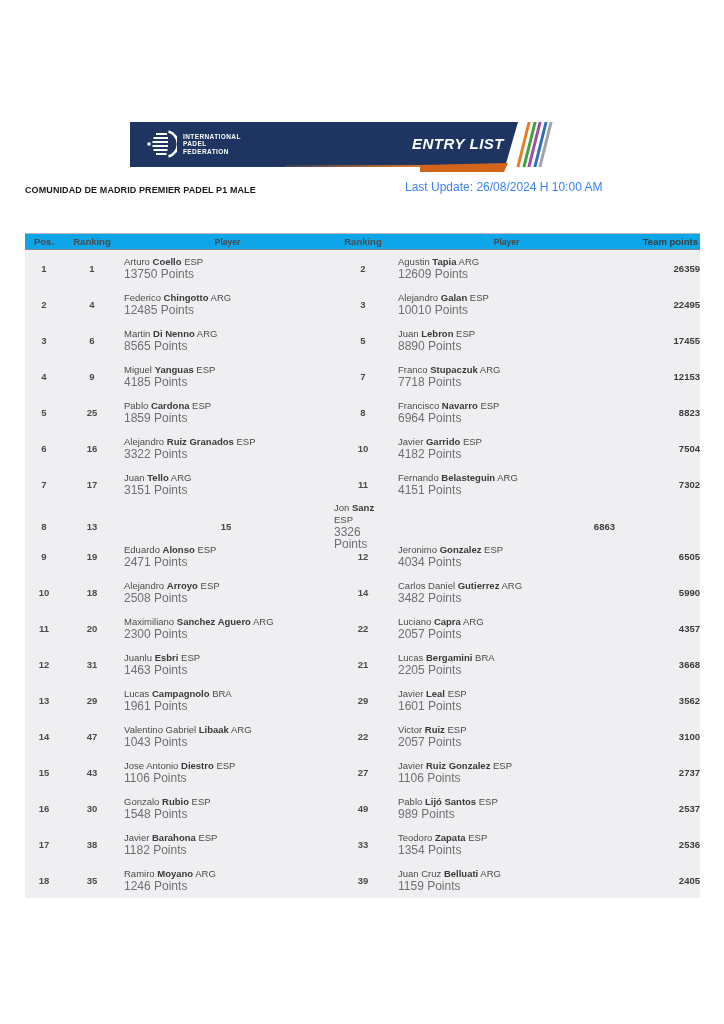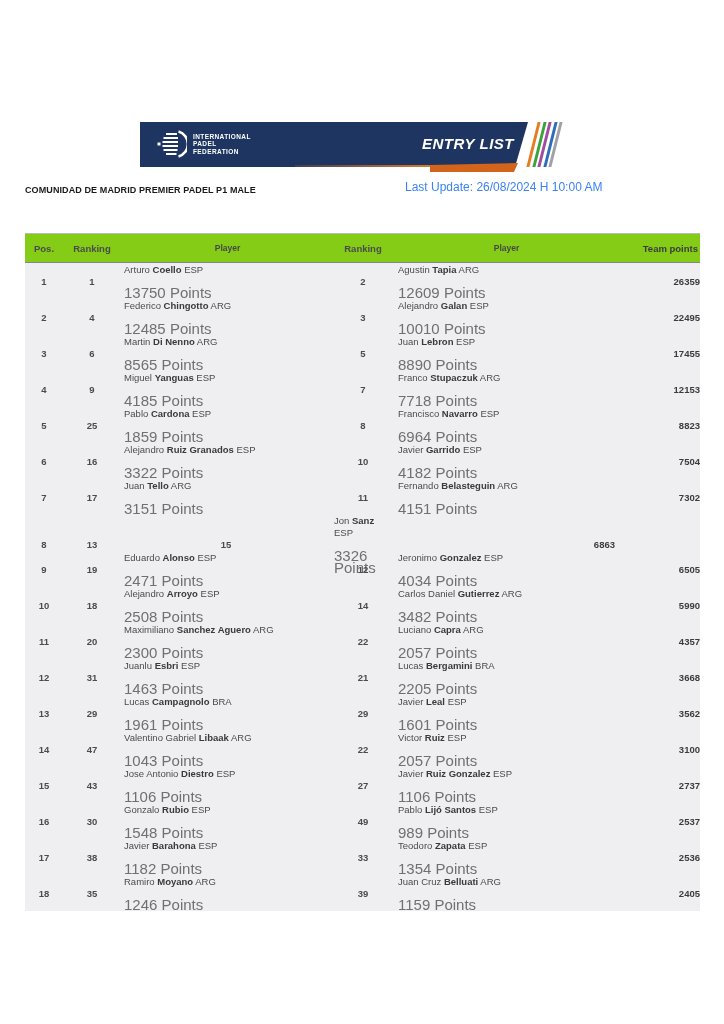--- a/index.html
+++ b/index.html
@@ -7,21 +7,21 @@
   body { font-family: "Liberation Sans", sans-serif; }
   .page {
     position: relative;
     width: 724px;
     height: 1024px;
     background: #ffffff;
     overflow: hidden;
   }
 
   
-  .banner { position: absolute; left: 140px; top: 122px; width: 412px; height: 46px; }
+  .banner { position: absolute; left: 130px; top: 122px; width: 412px; height: 46px; }
   .banner-navy {
     position: absolute; left: 0; top: 0; width: 388px; height: 45px;
     background: #1d3560;
     clip-path: polygon(0 0, 100% 0, calc(100% - 13px) 100%, 0 100%);
   }
   .banner-logo { position: absolute; left: 17px; top: 7px; display: flex; align-items: center; gap: 6px; }
   .logo-icon { width: 30px; height: 30px; }
   .logo-text {
     color: #ffffff; font-size: 6.5px; font-weight: bold; line-height: 7.5px;
     letter-spacing: 0.4px; text-transform: uppercase;
@@ -54,37 +54,37 @@
   }
 
   
   .entry-table { position: absolute; left: 25px; top: 233px; width: 675px; }
   .tbl-row {
     display: grid;
     grid-template-columns: 38px 58px 210px 64px 220px 85px;
     align-items: center;
   }
   .tbl-header {
-    height: 30px;
-    background: #84cc16;
+    height: 17px;
+    background: #0ea5e9;
     border-top: 1px solid #b9b9bd;
     border-bottom: 1px solid #85858a;
     font-size: 8.5px; font-weight: bold; color: #48484a;
   }
   .tbl-header .c-pos, .tbl-header .c-rank { text-align: center; }
   .tbl-header .c-player { text-align: center; }
   .tbl-header .c-team { text-align: right; padding-right: 2px; }
   .tbl-body { background: #efeff1; }
   .tbl-body .tbl-row { height: 36px; }
   .c-pos { text-align: center; font-size: 9.5px; font-weight: bold; color: #4b4b4d; }
   .c-rank { text-align: center; font-size: 9.5px; font-weight: bold; color: #4b4b4d; }
   .c-player { padding-left: 3px; }
   .player-name { font-size: 9.5px; color: #4b4b4d; line-height: 12px; }
   .player-name .lname { font-weight: bold; color: #3a3a3c; }
-  .player-points { font-size: 15px; color: #707073; line-height: 12px; margin-top: 11px; }
+  .player-points { font-size: 12px; color: #707073; line-height: 12px; margin-top: 0; }
   .c-team { text-align: right; font-size: 9.5px; font-weight: bold; color: #3c3c3e; }
 </style>
 </head>
 <body>
 
 <div class="page">
 
   <div class="banner">
     <div class="banner-navy" style="background: rgb(29, 53, 96);"></div>
     <div class="accent-line" style="background: linear-gradient(to right, rgba(232, 124, 36, 0.15), rgb(232, 124, 36));"></div>

